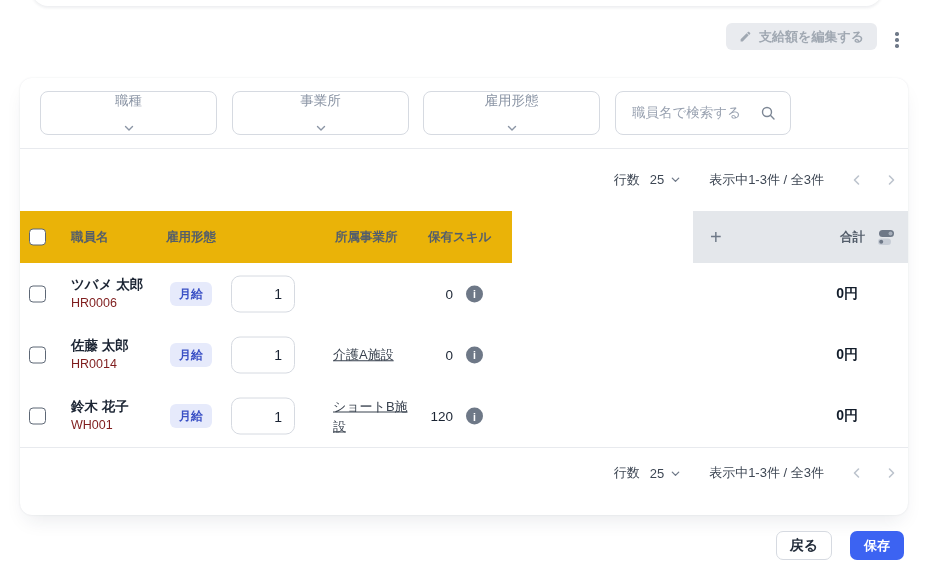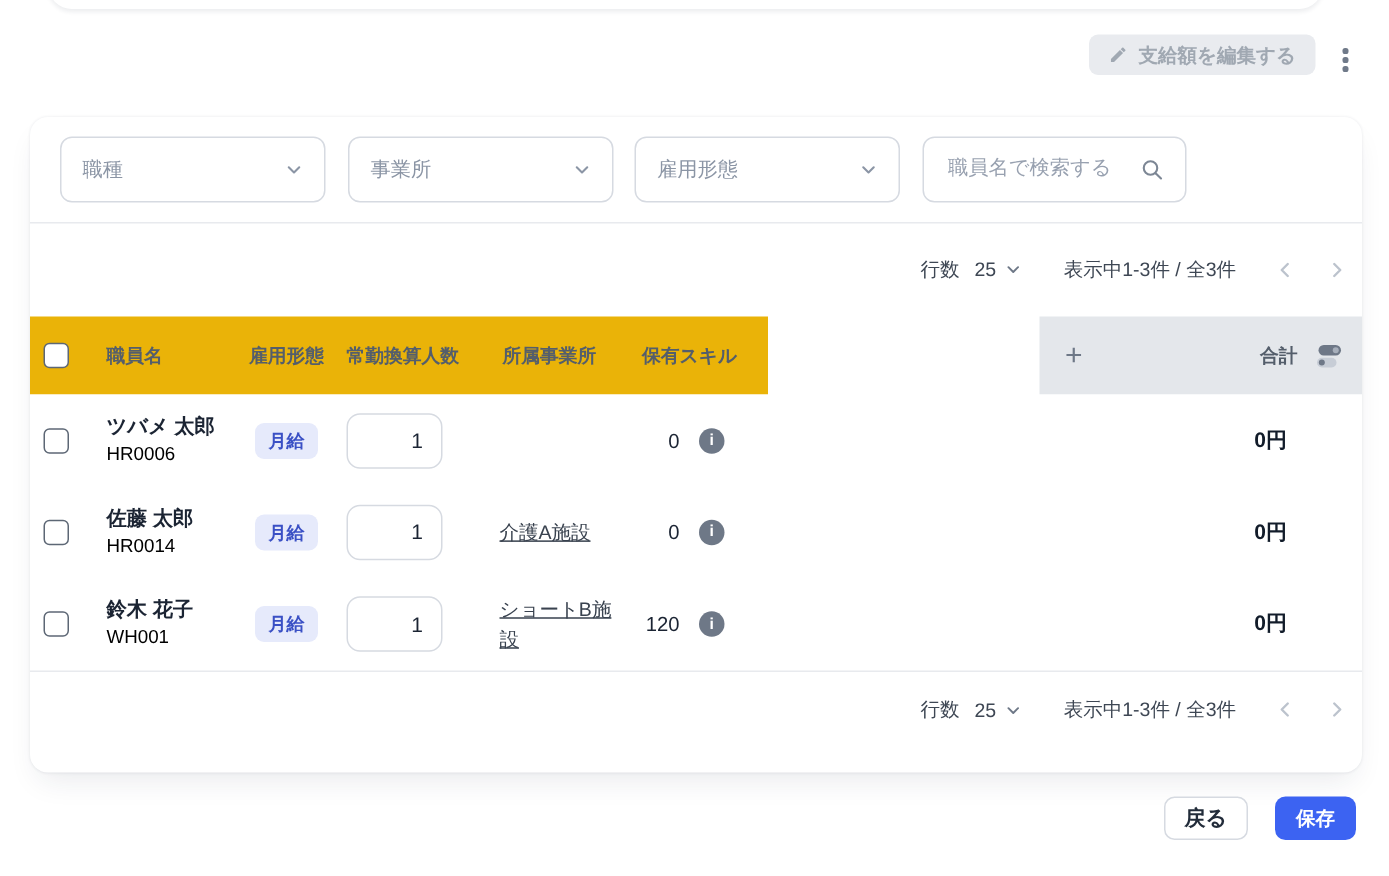--- a/index.html
+++ b/index.html
@@ -21,21 +21,21 @@
     align-items:center;justify-content:center;gap:2.5px;cursor:pointer;}
   .kebab i{width:3.4px;height:3.4px;border-radius:50%;background:#707a89;display:block;}
 
   
   .card{position:absolute;left:20px;top:78px;width:888px;height:437px;background:#fff;border-radius:12px;
     box-shadow:0 0 2px rgba(30,40,70,.10),0 10px 20px -6px rgba(30,40,70,.10);}
 
   
   .select{position:absolute;top:13px;height:44px;width:177px;border:1px solid #d6dae1;border-radius:8px;
     background:#fff;box-sizing:border-box;display:flex;align-items:center;justify-content:space-between;
-    padding:0 14px;color:#8b95a5;font-size:13.5px;cursor:pointer;}
+    padding:0 14px;color:#8b95a5;font-size:13.5px;cursor:pointer;flex-direction:column;}
   .sel1{left:20px}.sel2{left:212px}.sel3{left:403px}
   .search{position:absolute;top:13px;left:595px;width:176px;height:44px;border:1px solid #d6dae1;border-radius:8px;
     background:#fff;box-sizing:border-box;display:flex;align-items:center;justify-content:space-between;padding:0 14px;}
   .search input{border:none;outline:none;width:118px;font-size:13.5px;color:#333;font-family:Liberation Mono, monospace;background:transparent;}
   .search input::placeholder{color:#98a1b0;}
   .clear-btn{position:absolute;top:20px;left:786px;width:78px;height:31px;border:1px solid #d6dae1;border-radius:7px;
     background:#fff;display:flex;align-items:center;justify-content:center;gap:8px;
     font-size:13px;font-weight:700;color:#222c3a;font-family:inherit;cursor:pointer;}
 
   .divider{position:absolute;left:0;right:0;height:1px;background:#e8eaee;}
@@ -67,21 +67,21 @@
   
   .cb{position:absolute;left:9px;top:50%;transform:translateY(-50%);width:17px;height:17px;
     border:1.6px solid #5d6775;border-radius:4px;background:#fff;box-sizing:border-box;cursor:pointer;}
 
   
   .rows{position:absolute;top:185px;left:0;right:0;height:184px;}
   .row{position:absolute;left:0;right:0;height:61px;background:#fff;}
   .r1{top:0}.r2{top:61px}.r3{top:122px;height:62px;}
   .cell-name{position:absolute;left:51px;top:50%;transform:translateY(-50%);}
   .nm{font-size:13.5px;font-weight:700;color:#1b2433;line-height:1.35;}
-  .cd{font-size:12.5px;color:#000000;line-height:1.45;}
+  .cd{font-size:12.5px;color:#7f1d1d;line-height:1.45;}
   .badge{position:absolute;left:150px;top:50%;transform:translateY(-50%);background:#e6eafb;color:#3a50c5;
     font-size:12px;font-weight:700;padding:6px 9px;border-radius:6px;line-height:1;white-space:nowrap;}
   .fte-input{position:absolute;left:211px;top:50%;transform:translateY(-50%);width:64px;height:37px;
     border:1px solid #d6dae1;border-radius:9px;box-sizing:border-box;text-align:right;padding:0 12px;
     font-size:14px;color:#1b2433;font-family:inherit;outline:none;background:#fff;}
   .office{position:absolute;left:313px;width:86px;top:50%;transform:translateY(-50%);
     font-size:13px;color:#39424f;line-height:1.5;text-decoration:underline;}
   .skill{position:absolute;left:385px;width:48px;text-align:right;top:50%;transform:translateY(-50%);
     font-size:13.5px;color:#1b2433;}
   .info{position:absolute;left:446px;top:50%;transform:translateY(-50%);width:17px;height:17px;border-radius:50%;
@@ -173,21 +173,20 @@
             <path d="M5.5 3l4 4-4 4" stroke="#bcc3cd" stroke-width="1.6" fill="none" stroke-linecap="round" stroke-linejoin="round"></path>
           </svg>
       </span>
     </div>
 
     <div class="thead">
       <div class="th-left">
         <span class="cb"></span>
         <span class="hlabel h-name">職員名</span>
         <span class="hlabel h-emp">雇用形態</span>
-        <span class="hlabel h-fte">常勤換算人数</span>
         <span class="hlabel h-office">所属事業所</span>
         <span class="hlabel h-skill">保有スキル</span>
       </div>
       <div class="th-right">
         <span class="plus-lbl">+</span>
         <span class="th-right-group">
           <span class="h-total">合計</span>
           <span class="toggles">
             <svg width="20" height="17" viewBox="0 0 20 17">
                 <rect x="3" y="1" width="15" height="7" rx="3.5" fill="#6e7887"></rect>

